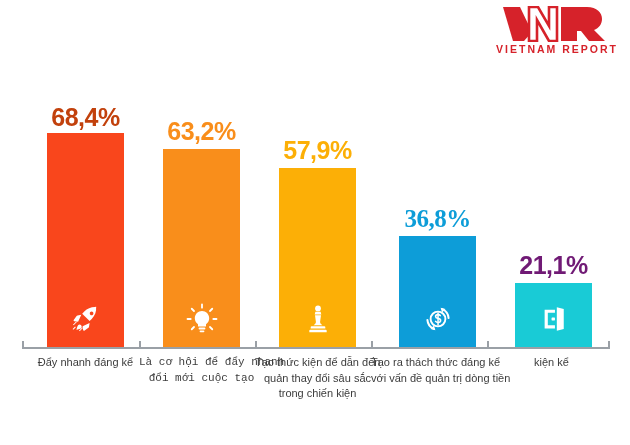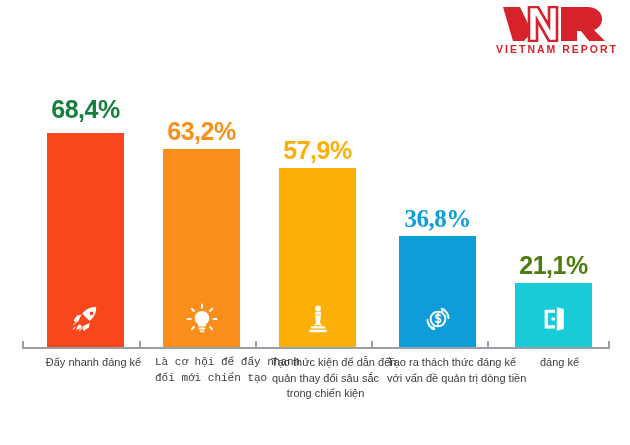--- a/index.html
+++ b/index.html
@@ -117,21 +117,21 @@
   .cat-label {
     position: absolute;
     top: 0;
     width: 125px;
     text-align: center;
     font-size: 11px;
     line-height: 15.5px;
     color: #3c3c3c;
     font-family: "Liberation Sans", sans-serif;
   }
-  .cat-label .line { display: block; white-space: nowrap; margin-left: 16px; }
+  .cat-label .line { display: block; white-space: nowrap; }
 </style>
 </head>
 <body>
 
 <div id="chart-root">
 
   <div id="logo">
     <svg id="logo-mark" width="112" height="36" viewBox="0 0 112 36">
 
       <polygon points="2,1 19,1 31,26 23,35 12,35" fill="#D6222A"></polygon>
@@ -140,21 +140,21 @@
 
       <path d="M60,1 L86,1 C96,1 101,7 101,13 C101,18 98,22 93,24 L104,35 L88,35 L80,25 L76,25 L76,35 L60,35 Z
                M76,10 L84,10 C87,10 88,11.5 88,13 C88,14.5 87,16 84,16 L76,16 Z" fill="#D6222A"></path>
     </svg>
     <div id="logo-wordmark">VIETNAM REPORT</div>
   </div>
 
   <div id="plot">
 
     <div class="bar-group" style="left:47px;">
-      <div class="value-label" style="bottom:224px; color:#15803d;">68,4%</div>
+      <div class="value-label" style="bottom:216px; color:#c2410c;">68,4%</div>
       <div class="bar" style="height:215px; background:#F9461C;">
         <div class="bar-icon">
           <svg width="32" height="32" viewBox="0 0 32 32">
             <g fill="#ffffff">
               <path d="M26.5 4.2c-4.6-0.5-9 1.2-12.2 4.4l-2.1 2.1 7.4 7.4 2.1-2.1c3.2-3.2 4.9-7.6 4.4-12.2 0-0.3-0.2-0.5-0.4-0.6-0.1-0.1-0.3-0.1-0.5-0.1zM21.6 12.2c-1 0-1.8-0.8-1.8-1.8s0.8-1.8 1.8-1.8 1.8 0.8 1.8 1.8-0.8 1.8-1.8 1.8z"></path>
               <path d="M11.3 11.8l-3.8 0.6c-0.4 0.1-0.7 0.3-0.9 0.6l-2.9 4.1c-0.3 0.5 0 1.1 0.6 1.2l3.8 0.5 3.2-7z"></path>
               <path d="M19.6 20.1l-0.6 3.8c-0.1 0.4-0.3 0.7-0.6 0.9l-4.1 2.9c-0.5 0.3-1.1 0-1.2-0.6l-0.5-3.8 7-3.2z"></path>
               <path d="M8.1 22.2c-0.8 0.8-1.6 4.6-1.6 4.6s3.8-0.8 4.6-1.6c0.8-0.8 0.8-2.1 0-2.9-0.8-0.9-2.2-0.9-3 -0.1z"></path>
               <path d="M3.6 26.4l2.2-2.2-0.7-0.7-2.2 2.2c-0.2 0.2-0.2 0.5 0 0.7 0.2 0.2 0.5 0.2 0.7 0z"></path>
               <path d="M3.9 22.1l3-3-0.7-0.7-3 3c-0.2 0.2-0.2 0.5 0 0.7 0.2 0.2 0.5 0.2 0.7 0z"></path>
@@ -215,21 +215,21 @@
               <path d="M5.4 16.9a10.6 10.6 0 0 0 6.3 8.9" fill="none" stroke="#ffffff" stroke-width="2" stroke-linecap="round"></path>
               <path d="M26.6 15.1a10.6 10.6 0 0 0-6.3-8.9" fill="none" stroke="#ffffff" stroke-width="2" stroke-linecap="round"></path>
               <polygon points="11.9,22.4 13.4,27.2 8.5,26.1" fill="#ffffff"></polygon>
               <polygon points="20.1,9.6 18.6,4.8 23.5,5.9" fill="#ffffff"></polygon>
           </svg>
         </div>
       </div>
     </div>
 
     <div class="bar-group" style="left:515px;">
-      <div class="value-label" style="bottom:68px; color:#4d7c0f;">21,1%</div>
+      <div class="value-label" style="bottom:68px; color:#701a75;">21,1%</div>
       <div class="bar" style="height:65px; background:#19CBD6;">
         <div class="bar-icon">
           <svg width="30" height="30" viewBox="0 0 32 32">
             <g fill="#ffffff">
               <path d="M6 6h11v3.4H9.4v13.2H17V26H6z"></path>
               <path d="M19 3.4l7.4 2v21.2l-7.4 2z"></path>
               <rect x="13.4" y="14.4" width="3.6" height="3.2" rx="0.5"></rect>
             </g>
           </svg>
         </div>
@@ -246,33 +246,33 @@
   </div>
 
   <div id="category-labels">
 
     <div class="cat-label" style="left:23px;">
       <span class="line">Đẩy nhanh đáng kể</span>
     </div>
 
     <div class="cat-label" style="left:139px;font-family:Liberation Mono, monospace;">
       <span class="line">Là cơ hội để đẩy nhanh</span>
-      <span class="line">đổi mới chiến tạo</span>
+      <span class="line">đổi mới cuộc tạo</span>
     </div>
 
     <div class="cat-label" style="left:255px;">
       <span class="line">Tạo thức kiện để dẫn đến</span>
       <span class="line">quản thay đổi sâu sắc</span>
       <span class="line">trong chiến kiện</span>
     </div>
 
     <div class="cat-label" style="left:371px;">
       <span class="line">Tạo ra thách thức đáng kể</span>
       <span class="line">với vấn đề quản trị dòng tiền</span>
     </div>
 
     <div class="cat-label" style="left:489px;">
-      <span class="line">đáng kể</span>
+      <span class="line">kiện kể</span>
     </div>
 
   </div>
 
 </div>
 
 </body></html>

